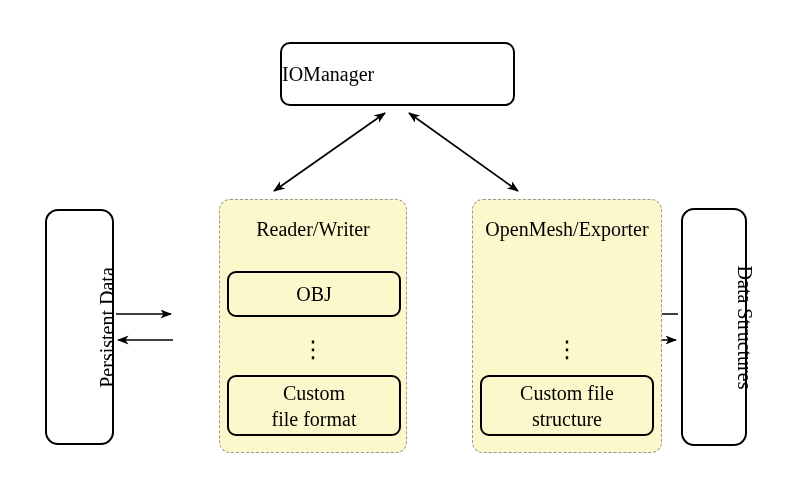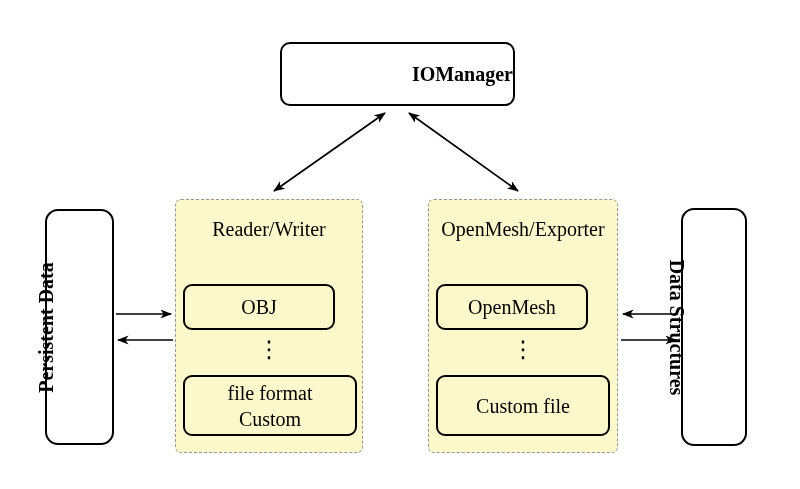--- a/index.html
+++ b/index.html
@@ -19,35 +19,35 @@
     pointer-events: none;
   }
   .rbox {
     position: absolute;
     box-sizing: border-box;
     border: 2px solid #000;
     border-radius: 10px;
     background: #ffffff;
     display: flex;
     align-items: center;
-    justify-content: flex-end;
+    justify-content: flex-start;
     font-size: 20px;
-    font-weight: bold;
   }
   #iomanager { left: 280px; top: 42px; width: 235px; height: 64px; }
   #persistent-data { left: 45px; top: 209px; width: 69px; height: 236px; border-radius: 13px; border-width: 2.4px; }
   #data-structures { left: 681px; top: 208px; width: 66px; height: 238px; border-radius: 13px; border-width: 2.4px; }
   .vtext-ccw { transform: rotate(-90deg); white-space: nowrap; }
   .vtext-cw  { transform: rotate(90deg);  white-space: nowrap; }
   .group {
     position: absolute;
     box-sizing: border-box;
     background: #FCF8CC;
     border: 1.5px dashed #979797;
-    border-radius: 6px;
+    border-radius: 11px;
+    margin-left: 44px;
   }
   #reader-writer    { left: 175px; top: 199px; width: 188px; height: 254px; }
   #importer-exporter{ left: 428px; top: 199px; width: 190px; height: 254px; }
   .group-title {
     position: absolute;
     left: 0; right: 0; top: 18px;
     text-align: center;
     font-size: 20px;
   }
   .inner-box {
@@ -57,21 +57,21 @@
     border-radius: 9px;
     background: transparent;
     display: flex;
     flex-direction: column;
     align-items: center;
     justify-content: center;
     font-size: 20px;
     line-height: 26px;
     text-align: center;
   }
-  .box-top    { left: 7px; top: 84px;  width: 152px; height: 46px; }
+  .box-top    { left: 7px; top: 71px;  width: 174px; height: 46px; }
   .box-bottom { left: 7px; top: 175px; width: 174px; height: 61px; }
   .dots {
     position: absolute;
     left: 0; right: 0; top: 127px; height: 44px;
     display: flex;
     align-items: center;
     justify-content: center;
     font-size: 23px;
   }
 </style>
@@ -106,29 +106,27 @@
     <span class="vtext-cw">Data Structures</span>
   </div>
 
   <div id="reader-writer" class="group">
     <div class="group-title">Reader/Writer</div>
     <div class="inner-box box-top">
       <span>OBJ</span>
     </div>
     <div class="dots">⋮</div>
     <div class="inner-box box-bottom">
+      <span>Custom</span>
       <span>file format</span>
-      <span>Custom</span>
     </div>
   </div>
 
   <div id="importer-exporter" class="group">
     <div class="group-title">OpenMesh/Exporter</div>
-    <div class="inner-box box-top">
-      <span>OpenMesh</span>
-    </div>
     <div class="dots">⋮</div>
     <div class="inner-box box-bottom">
       <span>Custom file</span>
+      <span>structure</span>
     </div>
   </div>
 
 </div>
 
 </body></html>

